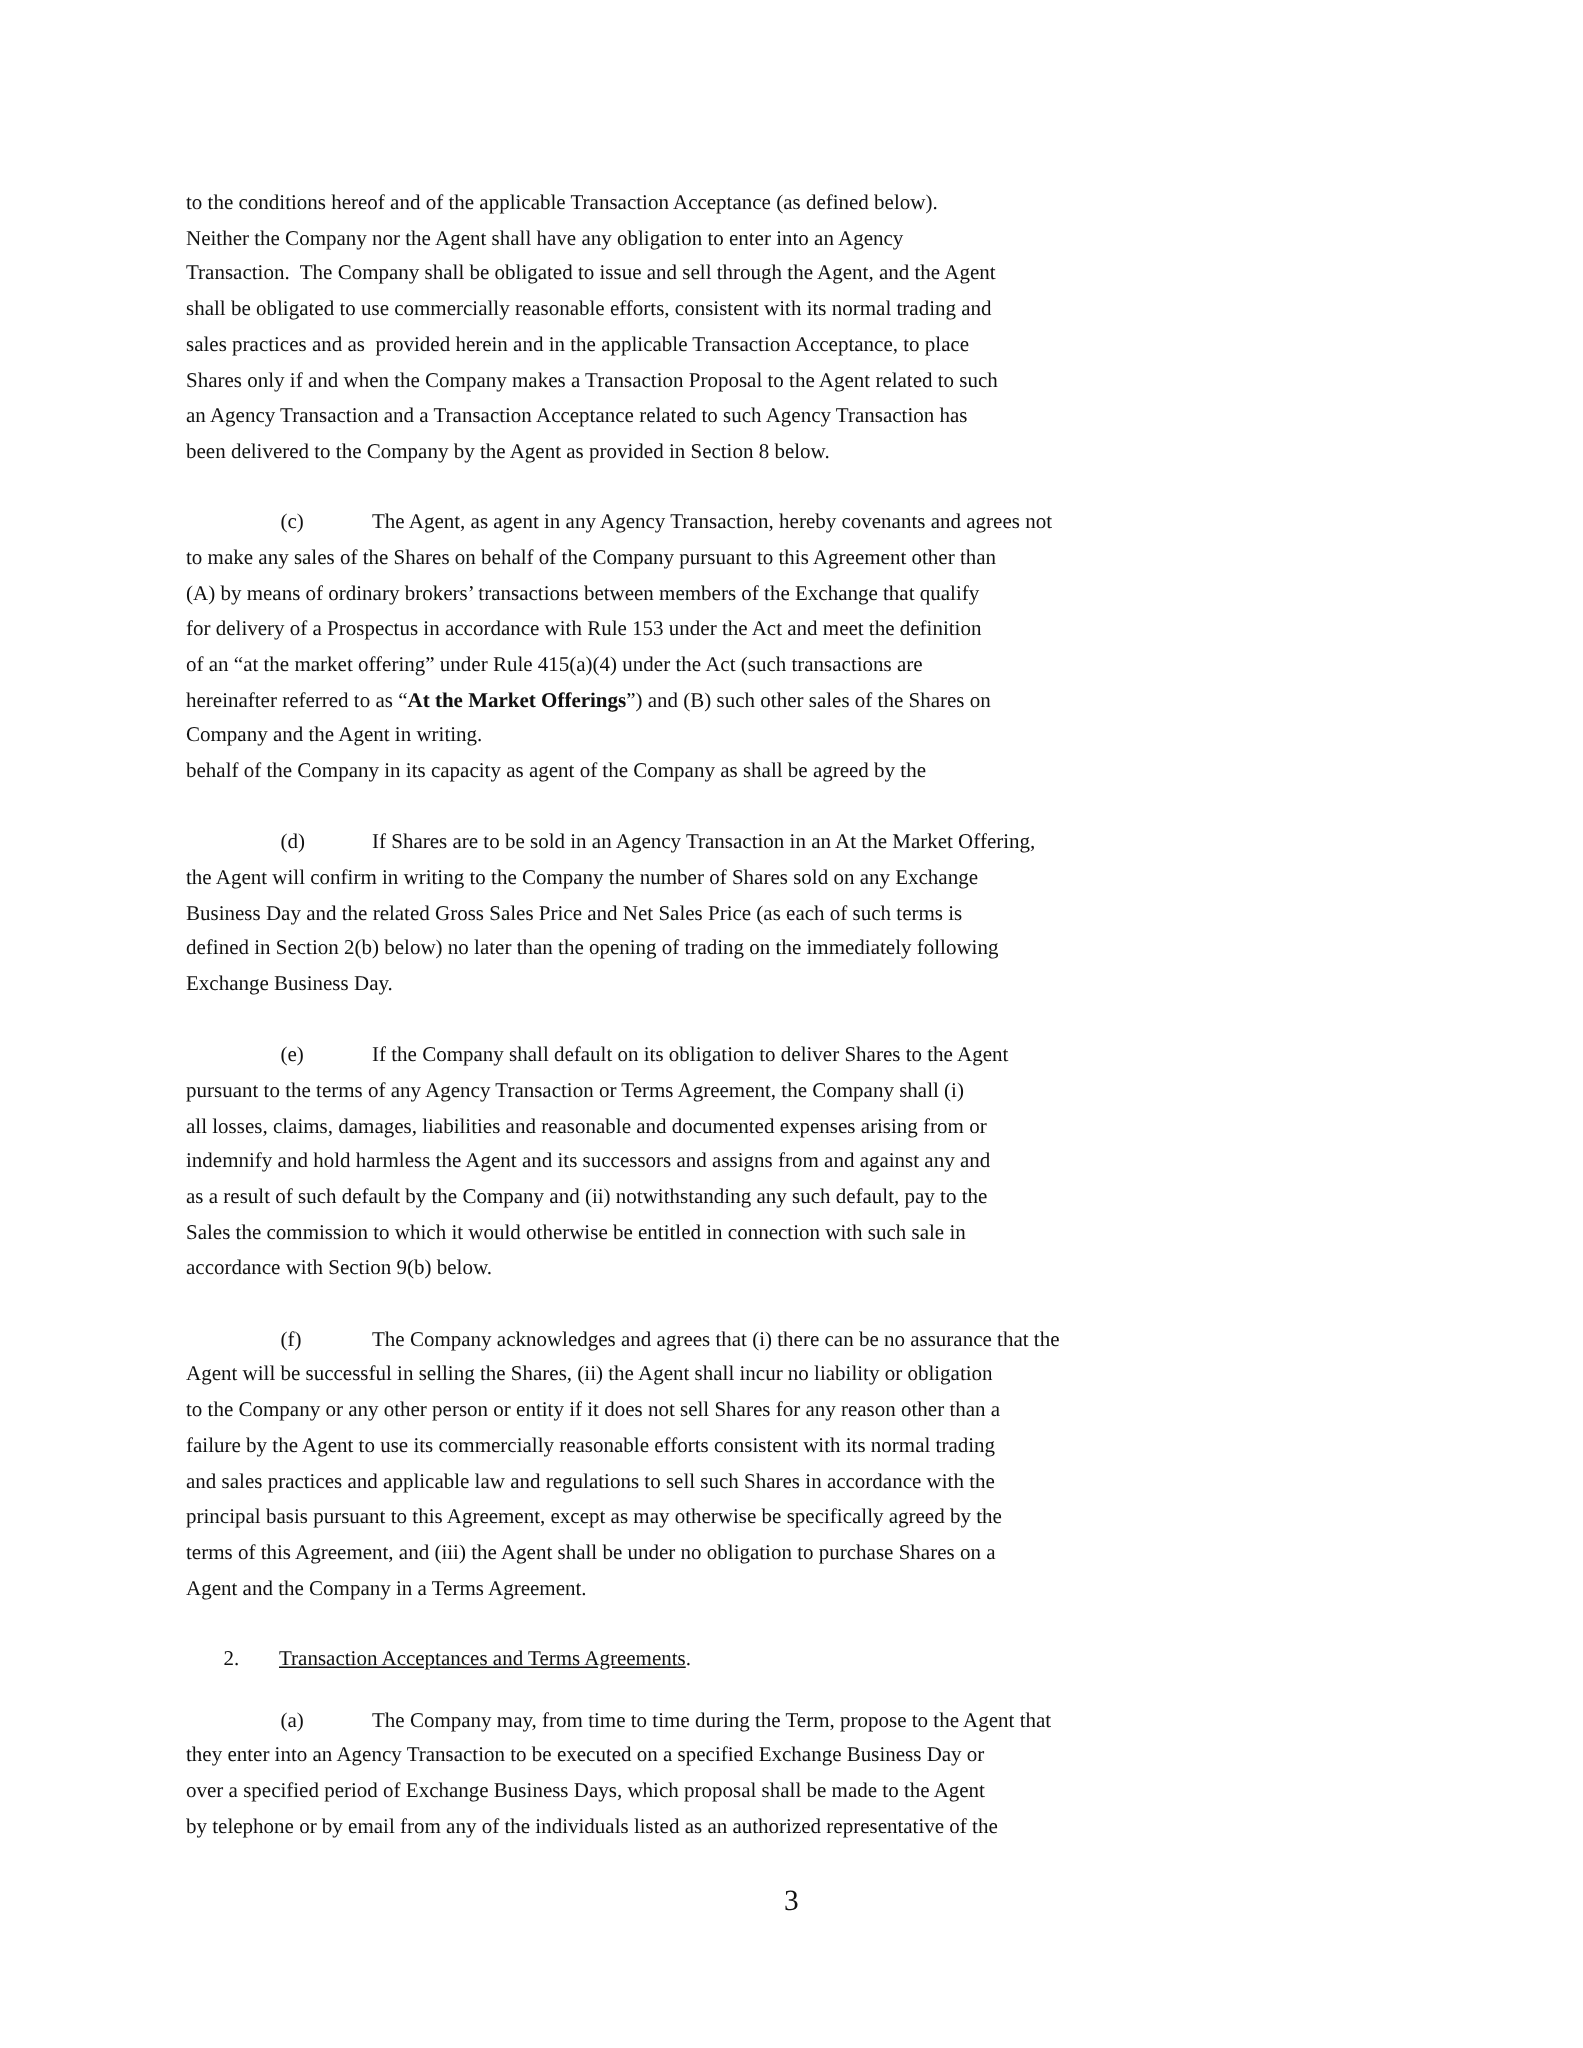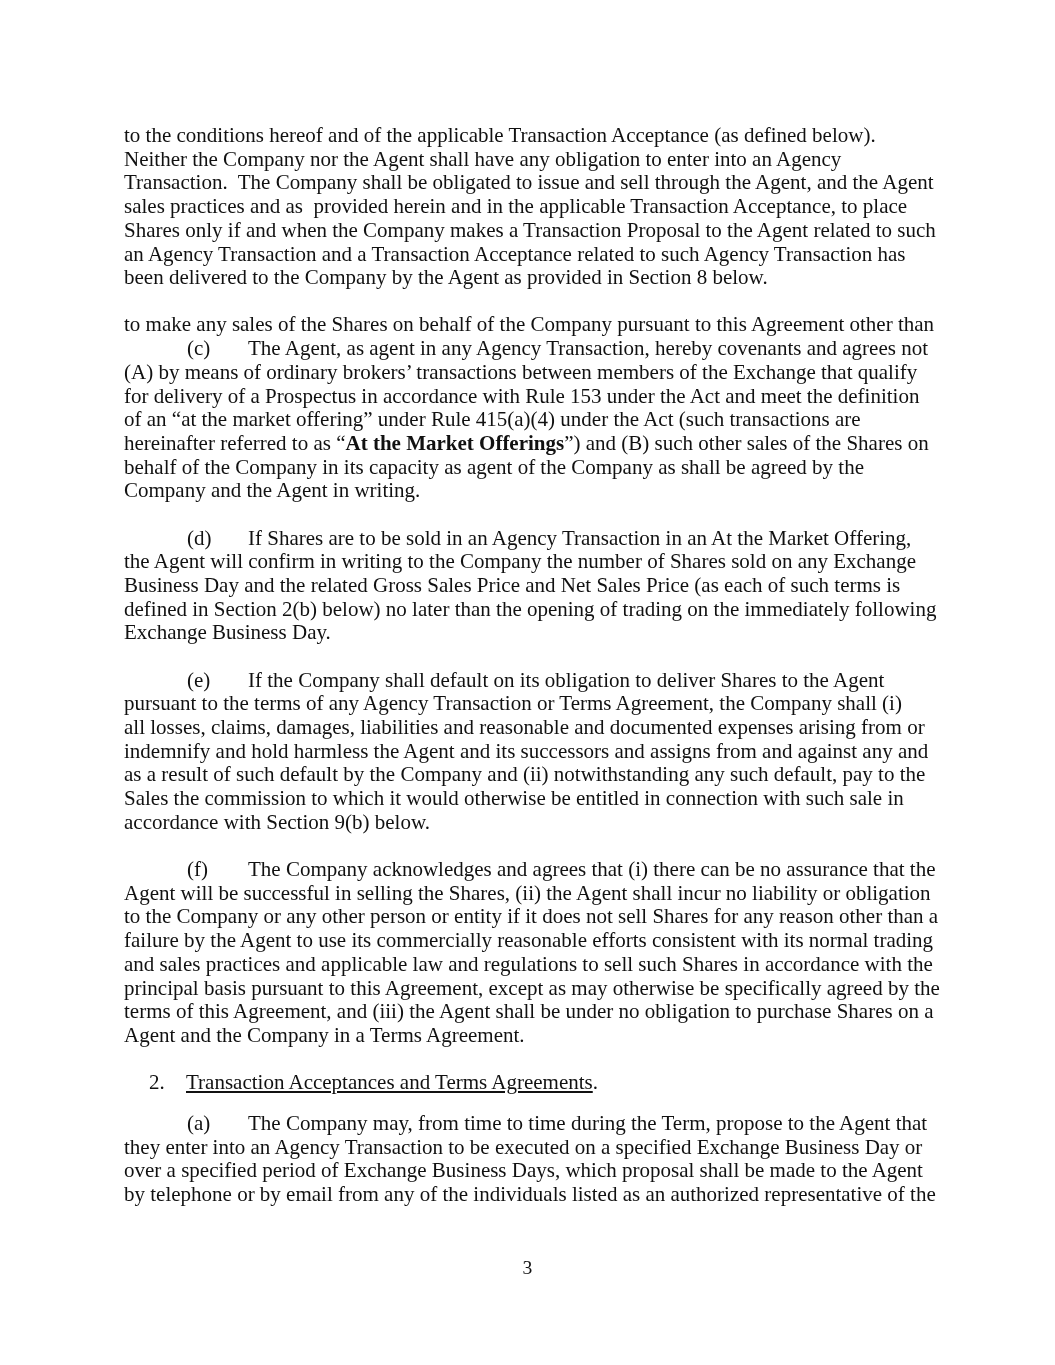--- a/index.html
+++ b/index.html
@@ -1,20 +1,20 @@
 <!DOCTYPE html>
 <html><head>
 <meta charset="utf-8">
 <style>
   html, body { margin: 0; padding: 0; background: #ffffff; }
   body { width: 1055px; height: 1365px; position: relative; overflow: hidden; }
   .page {
     position: absolute; left: 124px; top: 124px; width: 808px;
     font-family: "Liberation Serif", "DejaVu Serif", serif;
-    font-size: 21px; line-height: 23.7px; color: #111;
+    font-size: 14px; line-height: 23.7px; color: #111;
   }
   .para { margin: 0 0 23.5px 0; }
   .indent { display: inline-block; width: 63px; }
   .lbl { display: inline-block; width: 61px; }
   .heading { margin: 0 0 17px 25px; }
   .heading .num { display: inline-block; width: 37px; }
   .heading .title { text-decoration: underline; }
   b { font-weight: bold; }
   .line { display: block; white-space: nowrap; }
   .pagenum {
@@ -24,35 +24,36 @@
 </style>
 </head>
 <body>
 
 <div class="page">
 
   <p class="para">
     <span class="line">to the conditions hereof and of the applicable Transaction Acceptance (as defined below).</span>
     <span class="line">Neither the Company nor the Agent shall have any obligation to enter into an Agency</span>
     <span class="line" style="white-space:pre">Transaction.  The Company shall be obligated to issue and sell through the Agent, and the Agent</span>
+    <span class="line">shall be obligated to use commercially reasonable efforts, consistent with its normal trading and</span>
     <span class="line" style="white-space:pre">sales practices and as  provided herein and in the applicable Transaction Acceptance, to place</span>
     <span class="line">Shares only if and when the Company makes a Transaction Proposal to the Agent related to such</span>
     <span class="line">an Agency Transaction and a Transaction Acceptance related to such Agency Transaction has</span>
     <span class="line">been delivered to the Company by the Agent as provided in Section 8 below.</span>
   </p>
 
   <p class="para">
+    <span class="line"><span class="indent"></span><span class="lbl">(c)</span><span>The Agent, as agent in any Agency Transaction, hereby covenants and agrees not</span></span>
     <span class="line">to make any sales of the Shares on behalf of the Company pursuant to this Agreement other than</span>
-    <span class="line"><span class="indent"></span><span class="lbl">(c)</span><span>The Agent, as agent in any Agency Transaction, hereby covenants and agrees not</span></span>
     <span class="line">(A) by means of ordinary brokers’ transactions between members of the Exchange that qualify</span>
     <span class="line">for delivery of a Prospectus in accordance with Rule 153 under the Act and meet the definition</span>
     <span class="line">of an “at the market offering” under Rule 415(a)(4) under the Act (such transactions are</span>
     <span class="line"><span>hereinafter referred to as “</span><b>At the Market Offerings</b><span>”) and (B) such other sales of the Shares on</span></span>
+    <span class="line">Company and the Agent in writing.</span>
     <span class="line">behalf of the Company in its capacity as agent of the Company as shall be agreed by the</span>
-    <span class="line">Company and the Agent in writing.</span>
   </p>
 
   <p class="para">
     <span class="line"><span class="indent"></span><span class="lbl">(d)</span><span>If Shares are to be sold in an Agency Transaction in an At the Market Offering,</span></span>
     <span class="line">the Agent will confirm in writing to the Company the number of Shares sold on any Exchange</span>
     <span class="line">Business Day and the related Gross Sales Price and Net Sales Price (as each of such terms is</span>
     <span class="line">defined in Section 2(b) below) no later than the opening of trading on the immediately following</span>
     <span class="line">Exchange Business Day.</span>
   </p>
 

